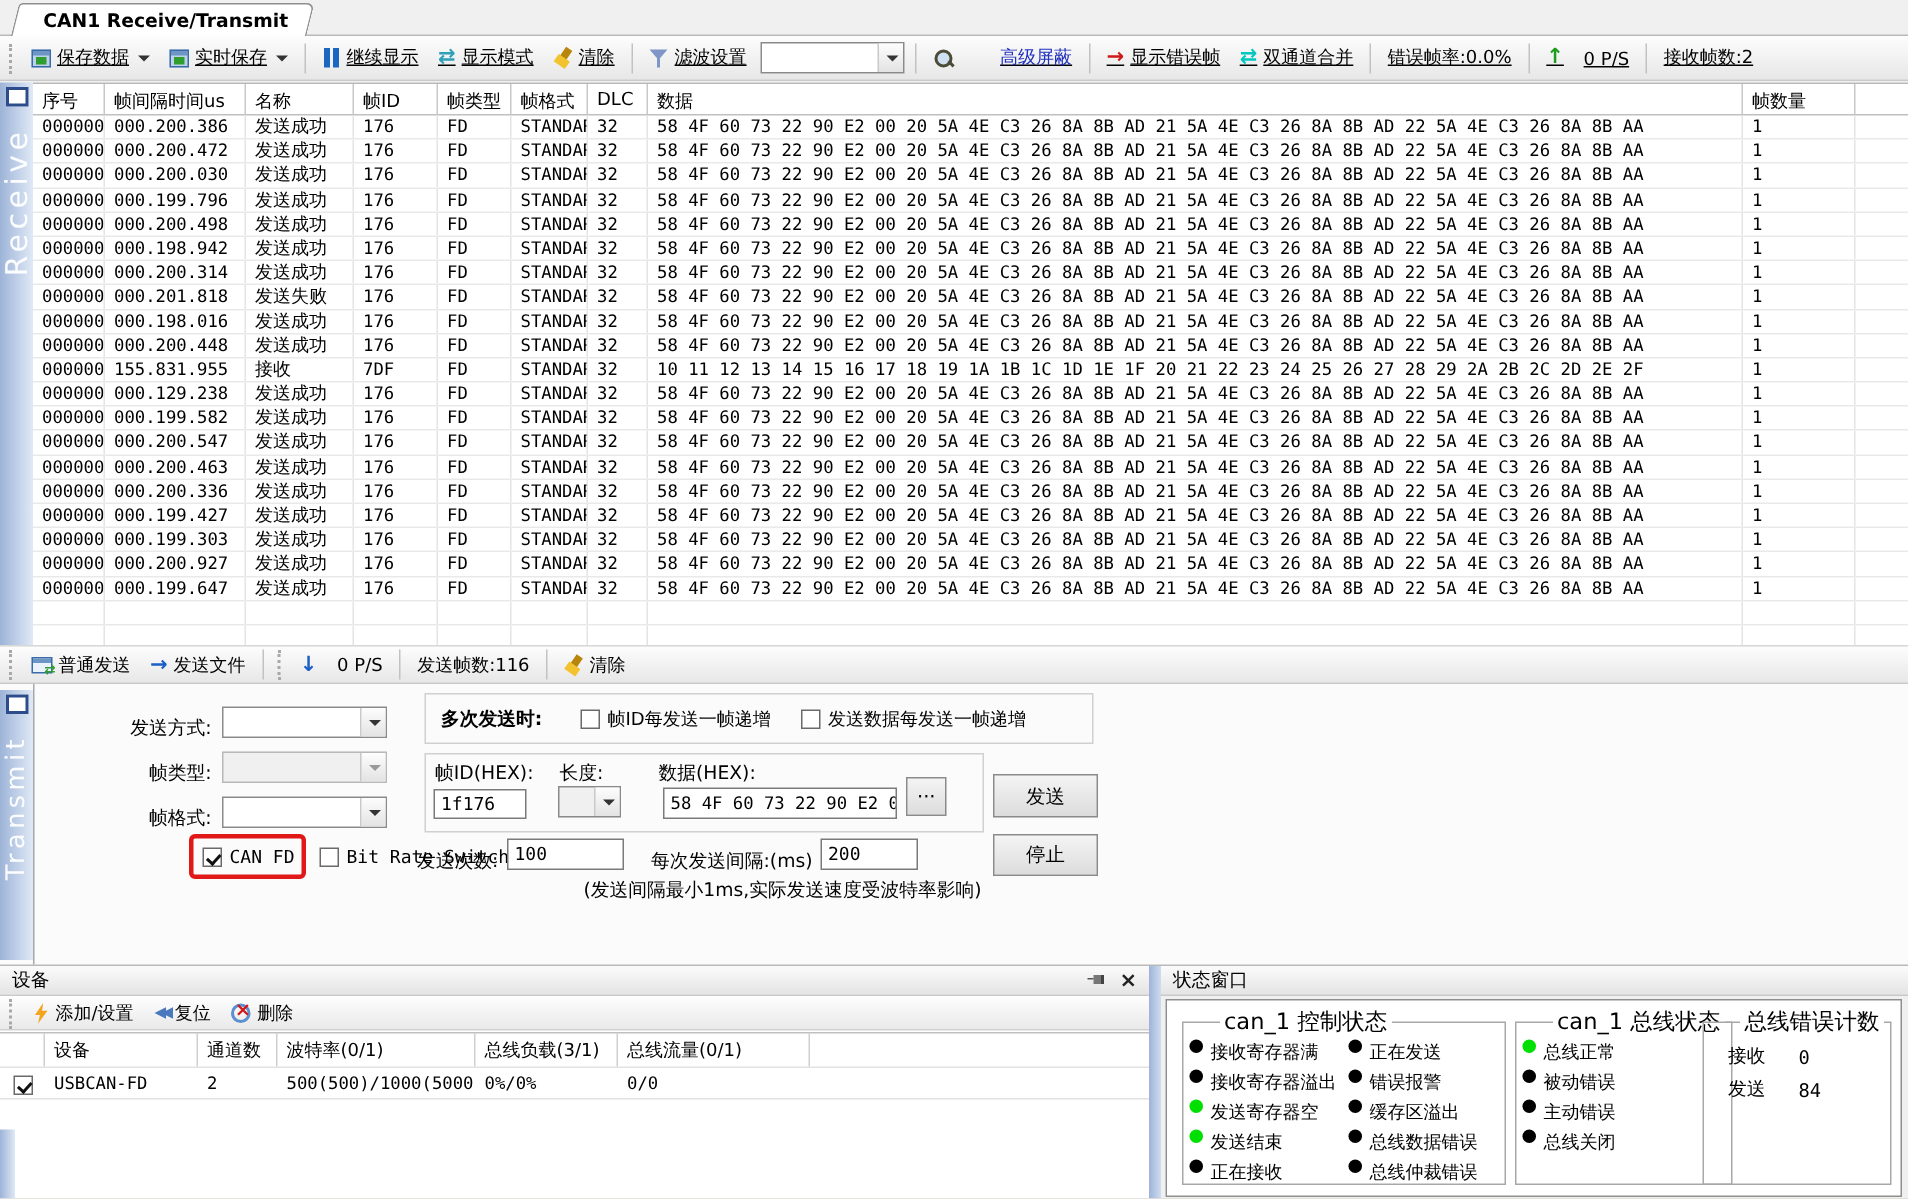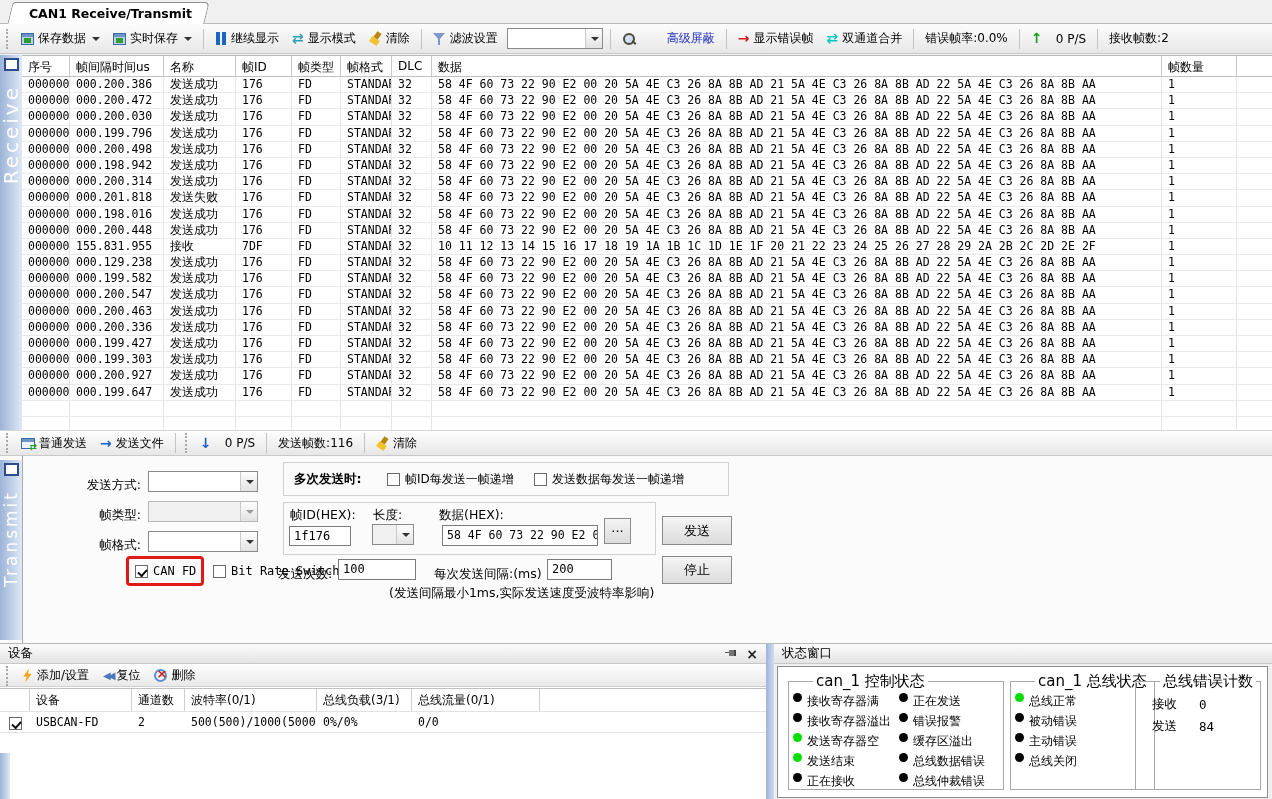--- a/index.html
+++ b/index.html
@@ -13,21 +13,21 @@
   
   .tabbar { position:absolute; left:0; top:0; width:1272px; height:24px; background:#f0f0f0; border-bottom:1px solid #b9b9b9; }
   .tab-active { position:absolute; left:10px; top:2px; height:22px; padding:0 14px 0 18px;
     background:#fff; border:1px solid #8f8f8f; border-bottom:none; border-radius:3px 5px 0 0;
     transform:skewX(-14deg); display:flex; align-items:center; }
   .tab-active .tab-label { transform:skewX(14deg); font-weight:bold; font-size:12.5px; white-space:nowrap; }
 
   
   .toolbar { position:absolute; display:flex; align-items:center; gap:5px;
     background:linear-gradient(#fdfdfd,#e7e7e7); border-bottom:1px solid #c9c9c9; padding:0 4px; }
-  .tb-top { left:0; top:24px; width:1272px; height:30px; }
+  .tb-top { left:0; top:24px; width:1272px; height:30px;text-decoration:underline; }
   .tb-tx  { left:0; top:430px; width:1272px; height:26px; border-top:1px solid #d8d8d8; }
   .tb-item { display:flex; align-items:center; gap:4px; padding:2px 4px; border-radius:2px; white-space:nowrap; cursor:default; }
   .tb-sep { width:1px; height:20px; background:#c2c2c2; margin:0 2px; }
   .grip { width:4px; height:20px; border-left:2px dotted #a8a8a8; margin:0 2px; }
   .drop-arrow { width:0; height:0; border-left:4px solid transparent; border-right:4px solid transparent; border-top:4px solid #333; margin-left:2px; }
   .blue-label { color:#1f2fbe;margin-left:28px; }
 
   
   .ic { display:inline-block; position:relative; }
   .ic-save { width:13px; height:12px; border:1px solid #3a6aa8; background:#bcd2ea;

